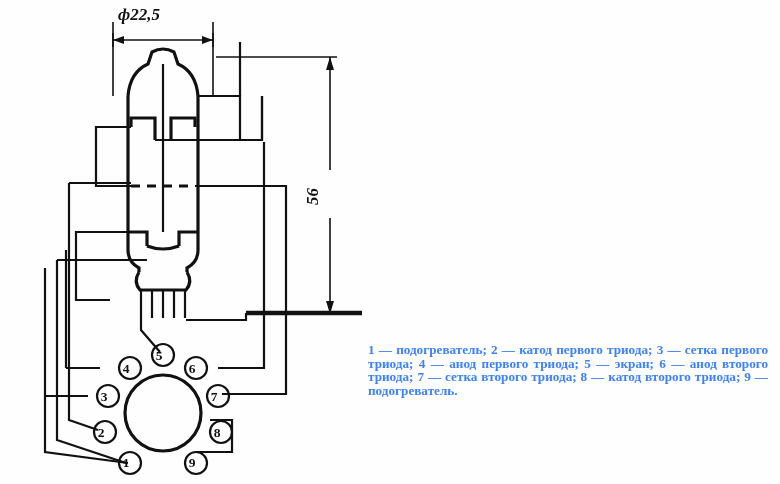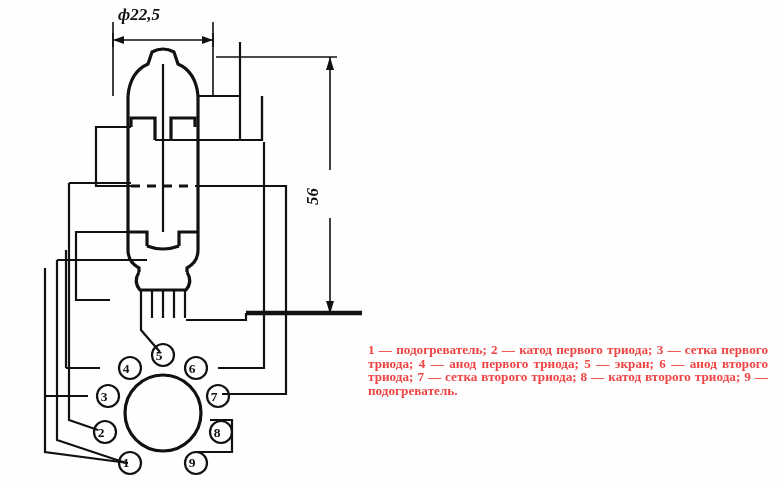--- a/index.html
+++ b/index.html
@@ -41,21 +41,21 @@
   }
   .legend {
     position: absolute;
     left: 368px;
     top: 343px;
     width: 400px;
     font-family: "Liberation Serif", serif;
     font-weight: bold;
     font-size: 13.2px;
     line-height: 13.6px;
-    color: #ef4444;
+    color: #3b82f6;
     text-align: justify;
   }
   .dim-text {
     font-family: "Liberation Serif", serif;
     font-style: italic;
     font-weight: bold;
     font-size: 17px;
     fill: #111111;
   }
   .pin-text {

